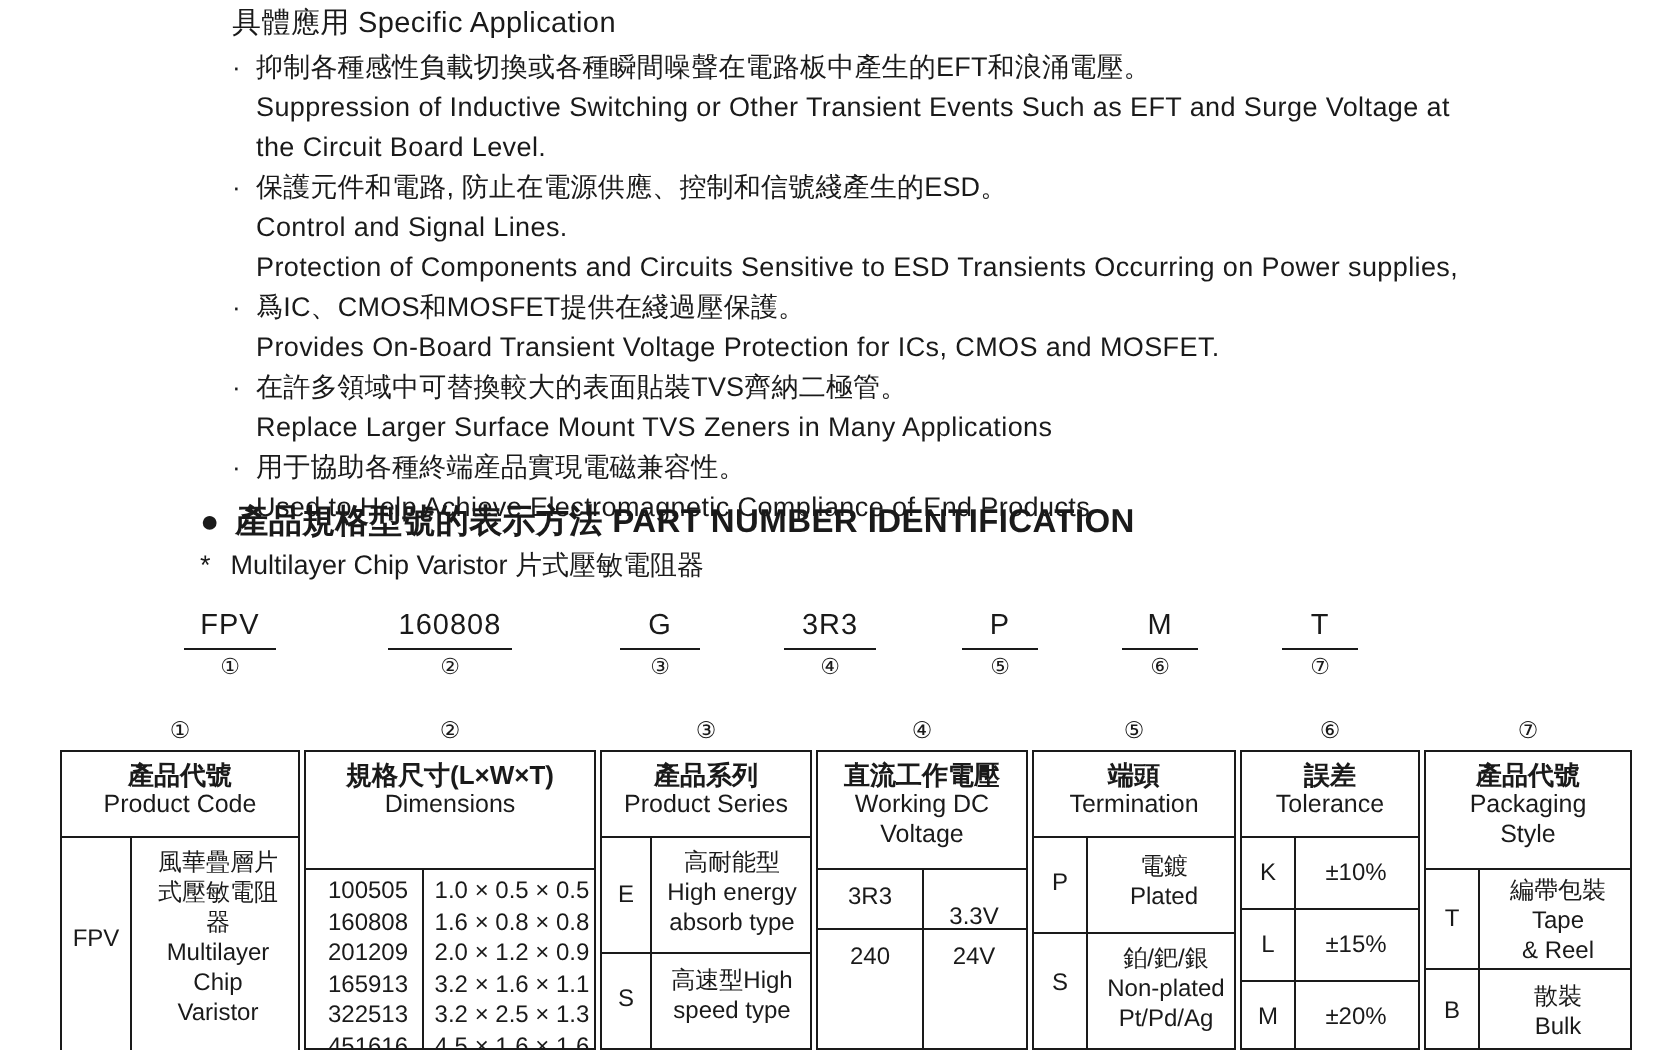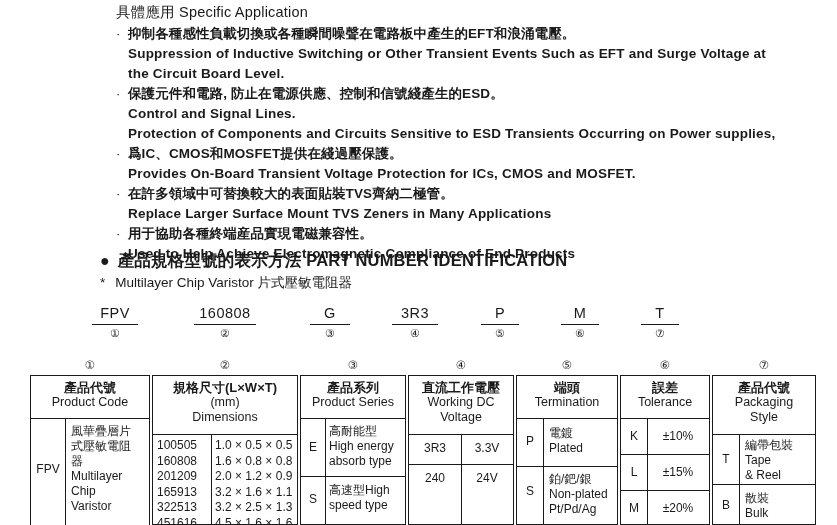--- a/index.html
+++ b/index.html
@@ -43,21 +43,20 @@
   .bullet-dot {
     width: 12px;
     flex: 0 0 12px;
     font-size: 13px;
     line-height: 20px;
     text-align: left;
     color: #1a1a1a;
   }
   .bullet-text {
     flex: 1 1 auto;
-    font-weight: bold;
   }
   .line-cn {
     font-size: 13.5px;
     line-height: 20px;
     letter-spacing: 0.1px;
   }
   .line-en {
     font-size: 13.5px;
     line-height: 20px;
     letter-spacing: 0.2px;
@@ -155,20 +154,21 @@
     font-weight: bold;
     font-size: 13px;
   }
   .hen {
     font-size: 12.5px;
   }
   .cell-text {
     position: absolute;
     font-size: 12px;
     line-height: 15px;
+    text-align: center;
   }
   .vline {
     position: absolute;
     width: 1px;
     background: #1a1a1a;
   }
   .hline {
     position: absolute;
     height: 1px;
     background: #1a1a1a;
@@ -300,21 +300,20 @@
         <div>器</div>
         <div>Multilayer</div>
         <div>Chip</div>
         <div>Varistor</div>
       </div>
     </div>
 
     <div class="box" style="left:130px; top:0; width:146px; height:150px;">
       <div class="box-head">
         <div class="hcn">規格尺寸(L×W×T)</div>
-        <div class="hen">(mm)</div>
         <div class="hen">Dimensions</div>
       </div>
       <div class="hline" style="left:0; top:58px; width:144px;"></div>
       <div class="vline" style="left:58px; top:58px; height:91px;"></div>
       <div class="cell-text mono-num" style="left:4px; top:62px; width:54px;">
         <div>100505</div>
         <div>160808</div>
         <div>201209</div>
         <div>165913</div>
         <div>322513</div>
@@ -357,21 +356,21 @@
       <div class="box-head">
         <div class="hcn">直流工作電壓</div>
         <div class="hen">Working DC</div>
         <div class="hen">Voltage</div>
       </div>
       <div class="hline" style="left:0; top:58px; width:104px;"></div>
       <div class="vline" style="left:52px; top:58px; height:91px;"></div>
       <div class="hline" style="left:0; top:88px; width:104px;"></div>
 
       <div class="cell-text center" style="left:0px; top:65px; width:52px;">3R3</div>
-      <div class="cell-text center" style="left:52px; top:65px; width:52px;">3.3V</div>
+      <div class="cell-text center" style="left:52px; top:75px; width:52px;">3.3V</div>
 
       <div class="cell-text center" style="left:0px; top:95px; width:52px;">240</div>
       <div class="cell-text center" style="left:52px; top:95px; width:52px;">24V</div>
     </div>
 
     <div class="box" style="left:494px; top:0; width:102px; height:150px;">
       <div class="box-head">
         <div class="hcn">端頭</div>
         <div class="hen">Termination</div>
       </div>

